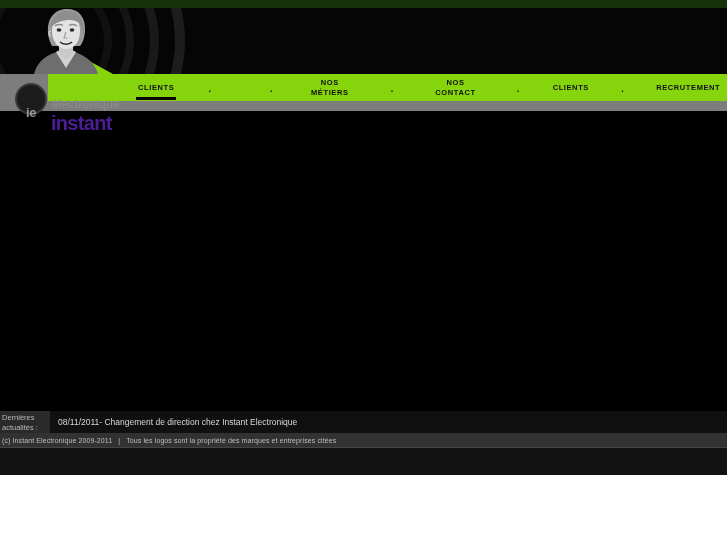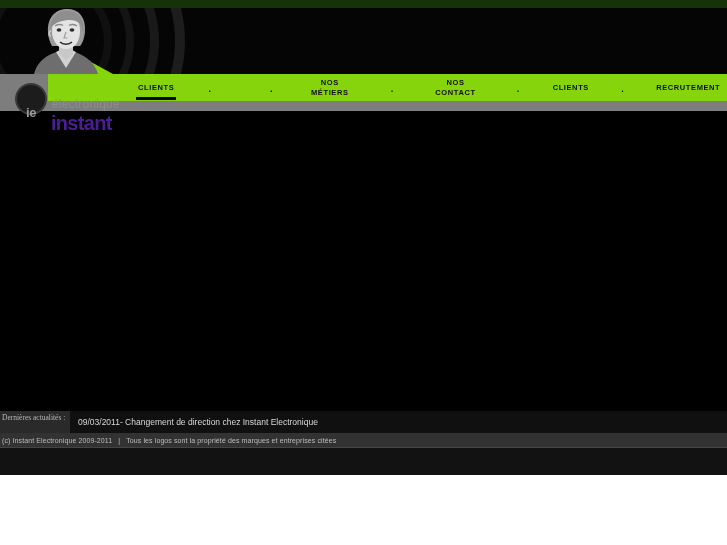--- a/index.html
+++ b/index.html
@@ -230,28 +230,27 @@
   #news-ticker {
     position: absolute;
     left: 0; top: 411px;
     width: 727px;
     height: 22px;
     background: #1a1a1a;
     display: flex;
     align-items: stretch;
   }
   #news-label {
-    width: 70px;
+    width: 50px;
     background: #2a2a2a;
     color: #b8b8b8;
     font-size: 7.5px;
     line-height: 9.5px;
     padding: 2px 0 0 2px;
     box-sizing: border-box;
-    font-family: Liberation Serif, serif;
   }
   #news-item {
     flex: 1;
     background: #101010;
     color: #d8d8d8;
     font-size: 8.5px;
     display: flex;
     align-items: center;
     padding-left: 8px;
     box-sizing: border-box;
@@ -370,21 +369,21 @@
     <span id="logo-badge-text">ie</span>
   </div>
   <div id="logo-wordmark">instant</div>
   <div id="logo-subtitle">électronique</div>
 
   <div id="main-content"></div>
 
   <div id="news-ticker">
     <div id="news-label">Dernières
 actualités :</div>
-    <div id="news-item">09/03/2011- Changement de direction chez Instant Electronique</div>
+    <div id="news-item">08/11/2011- Changement de direction chez Instant Electronique</div>
   </div>
 
   <div id="footer">
     <span>(c) Instant Electronique 2009-2011</span>
     <span class="footer-sep">|</span>
     <span>Tous les logos sont la propriété des marques et entreprises citées</span>
   </div>
   <div id="footer-rule"></div>
 
 </div>

